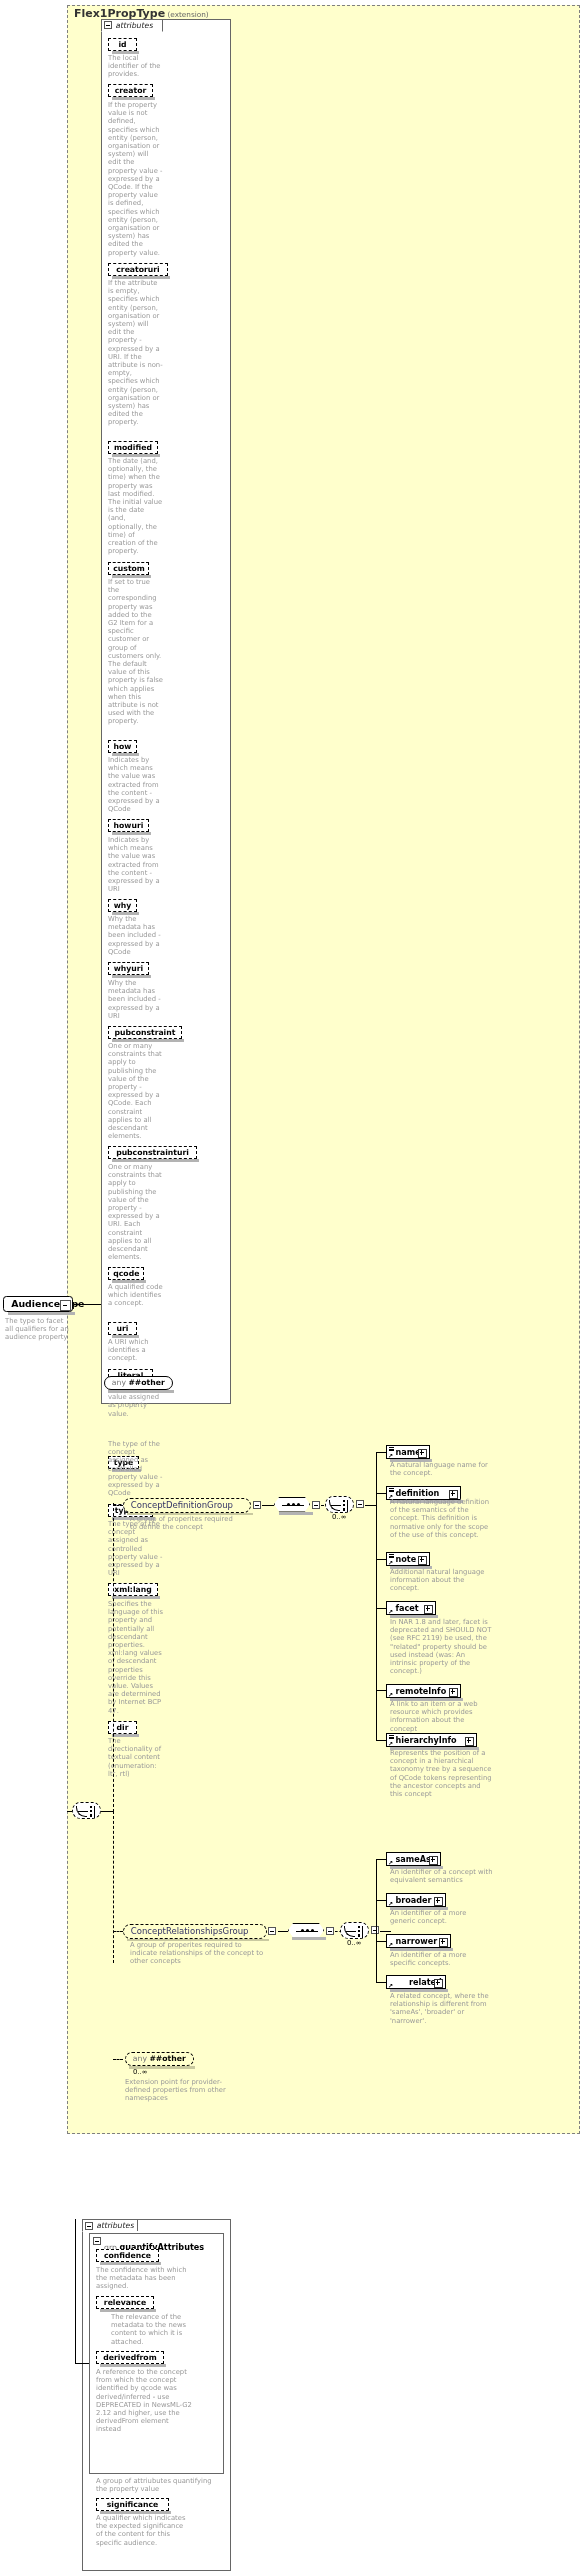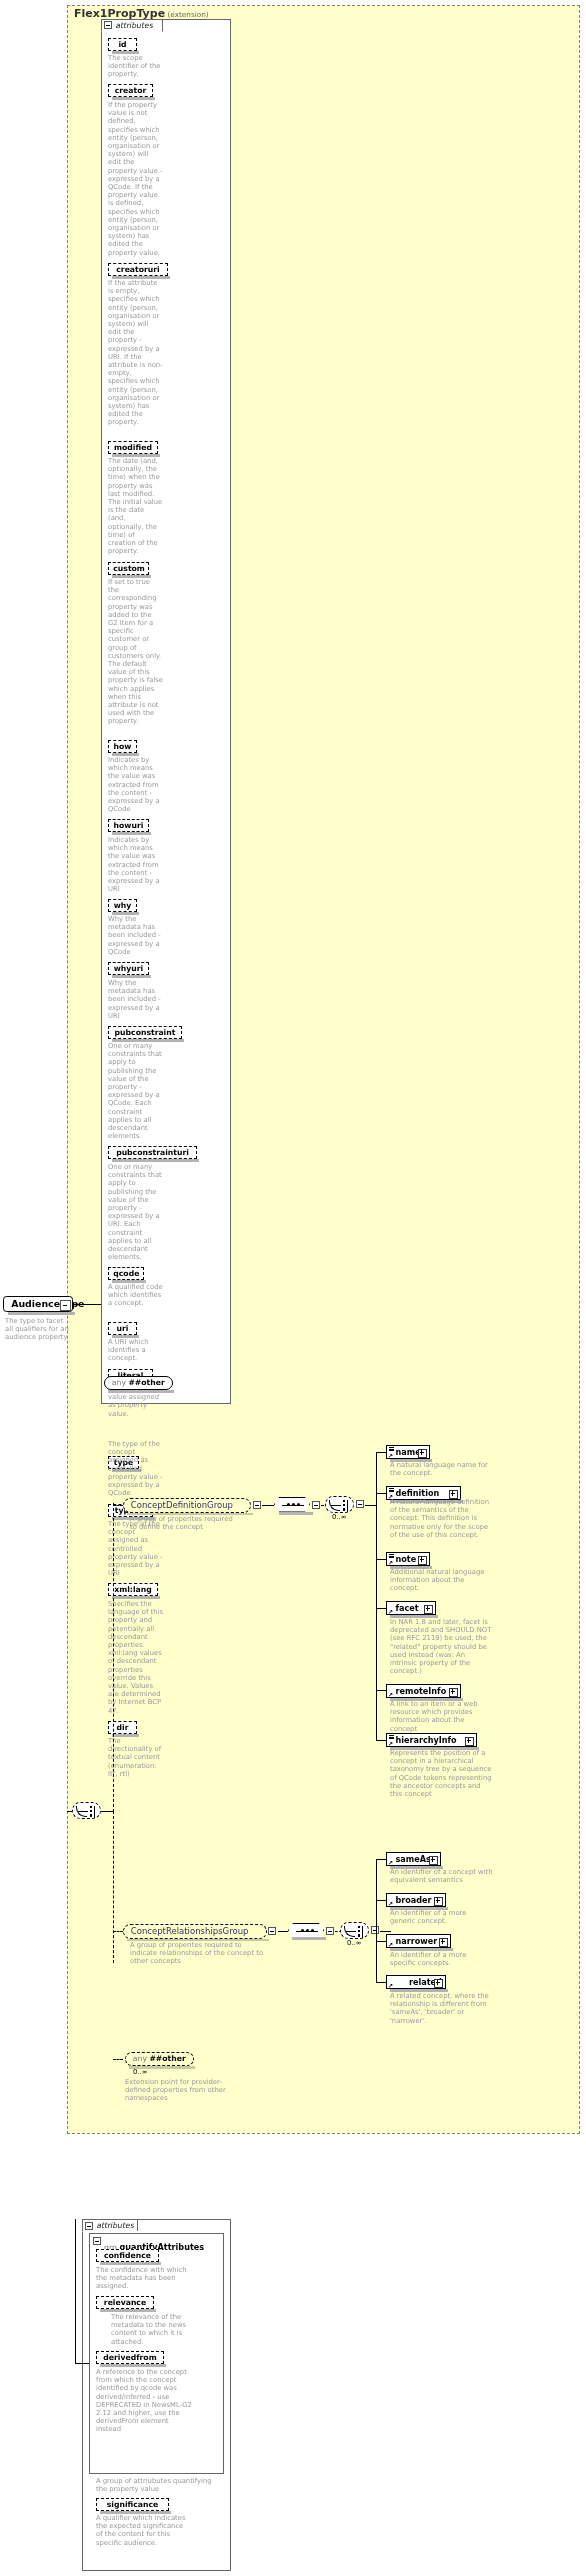--- a/index.html
+++ b/index.html
@@ -145,21 +145,21 @@
 <div class="attbox" style="left:101px;top:19px;width:62px;height:1385px;"></div>
 <div class="attbox" style="left:101px;top:19px;width:130px;height:1385px;"></div>
 <div class="atttab" style="left:101px;top:19px;width:62px;">
   <span>attributes</span>
 </div>
 <div class="expander" style="left:104px;top:21.4px;"></div>
 <div class="hline" style="left:102px;top:31px;width:60px;background:#fff;"></div>
 
 <div id="attr-layer">
     <div class="attr" style="left: 108px; top: 38px; width: 29px;">id<span style="position: absolute; left: 2.6px; top: 12px; right: -2.6px; height: 2.6px; background: rgb(179, 179, 179);"></span></div>
-    <div class="desc" style="left: 108px; top: 54px; width: 55px;">The scope identifier of the property.</div>
+    <div class="desc" style="left: 108px; top: 54px; width: 55px;">The local identifier of the provides.</div>
     <div class="attr" style="left: 108px; top: 84px; width: 45px;">creator<span style="position: absolute; left: 2.6px; top: 12px; right: -2.6px; height: 2.6px; background: rgb(179, 179, 179);"></span></div>
     <div class="desc" style="left: 108px; top: 101px; width: 55px;">If the property value is not defined, specifies which entity (person, organisation or system) will edit the property value - expressed by a QCode. If the property value is defined, specifies which entity (person, organisation or system) has edited the property value.</div>
     <div class="attr" style="left: 108px; top: 263px; width: 60px;">creatoruri<span style="position: absolute; left: 2.6px; top: 12px; right: -2.6px; height: 2.6px; background: rgb(179, 179, 179);"></span></div>
     <div class="desc" style="left: 108px; top: 279px; width: 55px;">If the attribute is empty, specifies which entity (person, organisation or system) will edit the property - expressed by a URI. If the attribute is non-empty, specifies which entity (person, organisation or system) has edited the property.</div>
     <div class="attr" style="left: 108px; top: 441px; width: 50px;">modified<span style="position: absolute; left: 2.6px; top: 12px; right: -2.6px; height: 2.6px; background: rgb(179, 179, 179);"></span></div>
     <div class="desc" style="left: 108px; top: 457px; width: 55px;">The date (and, optionally, the time) when the property was last modified. The initial value is the date (and, optionally, the time) of creation of the property.</div>
     <div class="attr" style="left: 108px; top: 562px; width: 41px;">custom<span style="position: absolute; left: 2.6px; top: 12px; right: -2.6px; height: 2.6px; background: rgb(179, 179, 179);"></span></div>
     <div class="desc" style="left: 108px; top: 578px; width: 55px;">If set to true the corresponding property was added to the G2 Item for a specific customer or group of customers only. The default value of this property is false which applies when this attribute is not used with the property.</div>
     <div class="attr" style="left: 108px; top: 740px; width: 29px;">how<span style="position: absolute; left: 2.6px; top: 12px; right: -2.6px; height: 2.6px; background: rgb(179, 179, 179);"></span></div>
     <div class="desc" style="left: 108px; top: 756px; width: 55px;">Indicates by which means the value was extracted from the content - expressed by a QCode</div>

